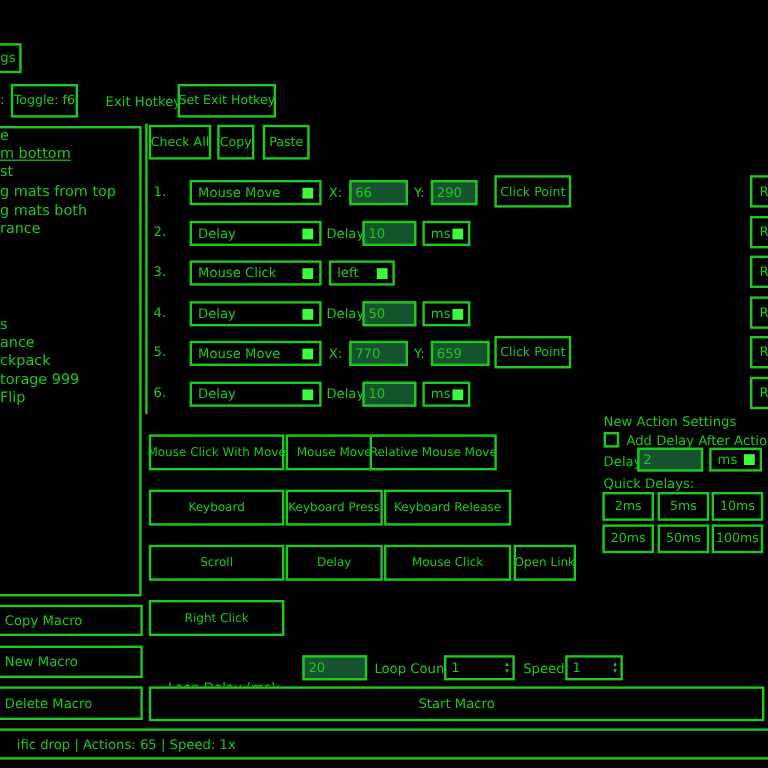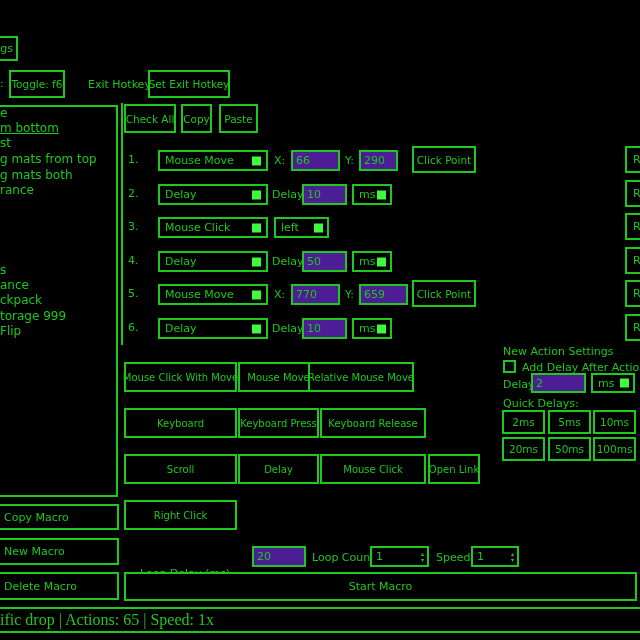--- a/index.html
+++ b/index.html
@@ -8,39 +8,39 @@
   
   .titlebar{position:absolute;left:0;top:0;width:640px;height:26px;background:#fcfcfc;}
   .title{position:absolute;left:2px;top:5px;font-size:12px;color:#1a1a1a;white-space:nowrap;}
   .minbtn{position:absolute;left:602px;top:0;width:34px;height:26px;color:#1a1a1a;font-size:13px;
           display:flex;align-items:center;justify-content:center;cursor:default;}
   
   .btn{position:absolute;border:2px solid #1ec81e;color:#1ec81e;background:#000;
        display:flex;align-items:center;justify-content:center;font-size:11px;
        box-sizing:border-box;white-space:nowrap;cursor:default;}
   .lbl{position:absolute;color:#1ec81e;font-size:11px;white-space:nowrap;}
-  .inp{position:absolute;background:#4c1d95;border:2px solid #1ec81e;color:#1ec81e;font-size:11px;
+  .inp{position:absolute;background:#14532d;border:2px solid #1ec81e;color:#1ec81e;font-size:11px;
        padding:0 3px;box-sizing:border-box;font-family:inherit;outline:none;}
   .dd{position:absolute;border:2px solid #1ec81e;background:#000;box-sizing:border-box;
       display:flex;align-items:center;}
   .dd .txt{color:#1ec81e;font-size:11px;padding-left:5px;white-space:nowrap;}
   .sq{position:absolute;right:5px;top:50%;transform:translateY(-50%);width:9px;height:9px;background:#3dfa3d;}
   .listbox{position:absolute;left:-40px;top:105px;width:158px;height:392px;
            border:2px solid #1ec81e;box-sizing:border-box;background:#000;}
   .li{position:absolute;color:#1ec81e;font-size:12px;white-space:nowrap;}
   .panel-line{position:absolute;left:121px;top:103px;width:2px;height:242px;background:#1ec81e;}
   .checkbox{position:absolute;width:13px;height:13px;border:2px solid #1ec81e;background:#000;box-sizing:border-box;}
   .spinbox{position:absolute;border:2px solid #1ec81e;box-sizing:border-box;background:#000;}
   .spin-val{position:absolute;left:4px;top:2px;color:#1ec81e;font-size:11px;}
   .spin-arrows{position:absolute;right:3px;top:0;height:100%;display:flex;flex-direction:column;
                justify-content:center;color:#1ec81e;font-size:6px;line-height:6px;text-align:center;}
   .statusbar{position:absolute;left:0;top:607px;width:640px;height:26px;background:#000;
              border-top:2px solid #1ec81e;border-bottom:2px solid #1ec81e;box-sizing:border-box;
              display:flex;align-items:center;}
-  .statusbar .txt{color:#1ec81e;font-size:16px;padding-left:0;white-space:nowrap;font-family:Liberation Serif, serif;}
+  .statusbar .txt{color:#1ec81e;font-size:11px;padding-left:14px;white-space:nowrap;}
   .small{font-size:10px;}
   .mid{font-size:10.5px;}
 </style>
 </head>
 <body>
 
 <div id="screen">
 
 
   <div class="btn" style="left:-28px;top:36px;width:46px;height:25px;justify-content:flex-end;padding-right:3px;">gs</div>

